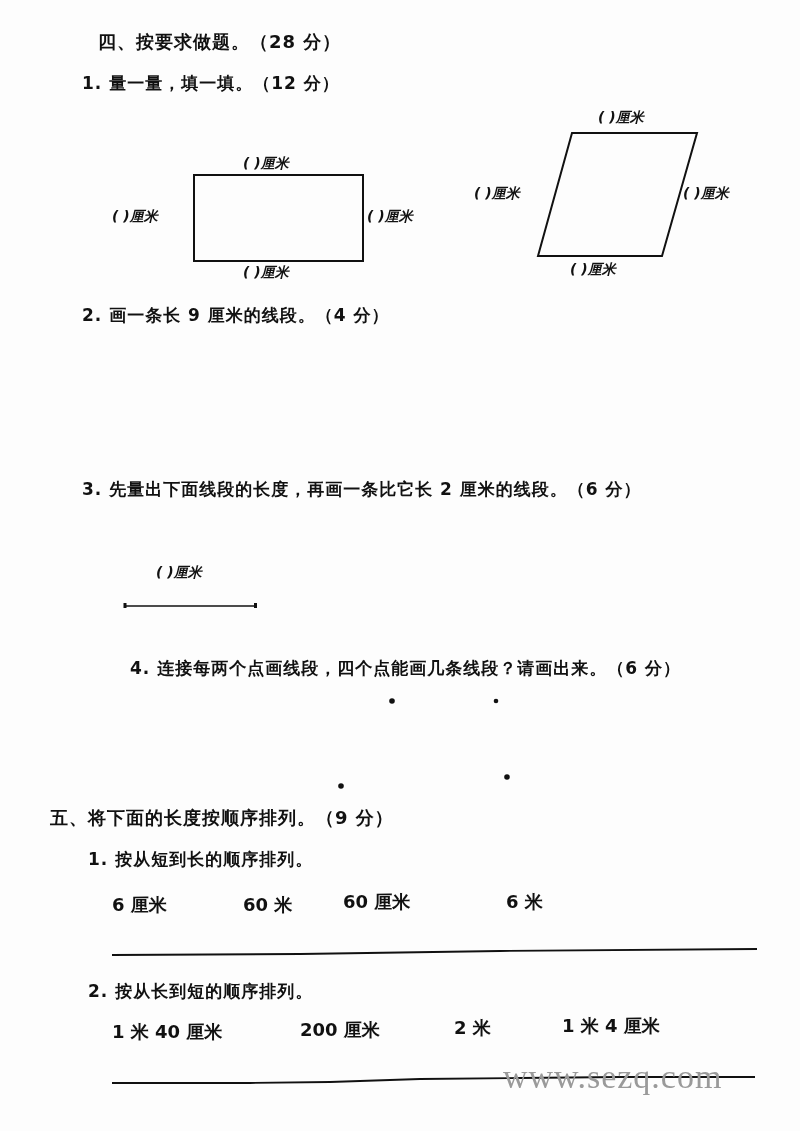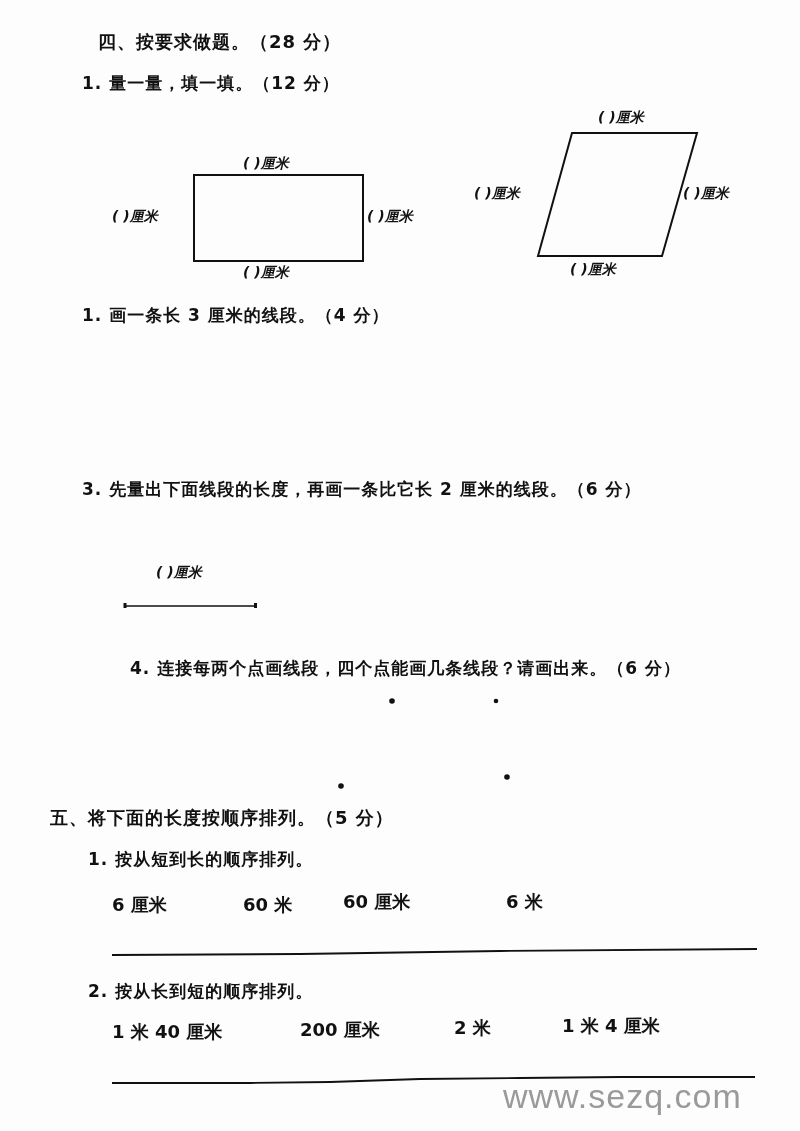--- a/index.html
+++ b/index.html
@@ -7,21 +7,21 @@
       width: 800px; height: 1131px; position: relative; overflow: hidden;
       background: #fdfdfd; color: #111;
       font-family: "DejaVu Sans", "Liberation Sans", sans-serif;
     }
     .abs { position: absolute; white-space: nowrap; }
     .h1 { font-size: 18px; font-weight: bold; letter-spacing: 1px; }
     .q  { font-size: 17px; font-weight: bold; letter-spacing: 1px; }
     .lbl { font-size: 14px; font-weight: bold; font-style: italic; }
     .val { font-size: 18px; font-weight: bold; }
     svg.shape { position: absolute; left: 0; top: 0; }
-    .watermark { font-family: Liberation Sans, sans-serif; font-size: 34px; color: #9a9a9a; letter-spacing: 1px; margin-top: 19px; }
+    .watermark { font-family: Liberation Serif, serif; font-size: 34px; color: #9a9a9a; letter-spacing: 1px; }
   </style>
 </head>
 <body>
 
 <div class="abs h1" style="left:50px; top:30px;margin-left:48px;">四、按要求做题。（28 分）</div>
 <div class="abs q" style="left:82px; top:72px;">1. 量一量，填一填。（12 分）</div>
 
 <div>
   <svg class="shape" width="800" height="1131">
     <rect x="194" y="175" width="169" height="86" fill="none" stroke="#111" stroke-width="2"></rect>
@@ -35,41 +35,41 @@
 <div>
   <svg class="shape" width="800" height="1131">
     <polygon points="572,133 697,133 662,256 538,256" fill="none" stroke="#111" stroke-width="2"></polygon>
   </svg>
   <div class="abs lbl" style="left:598px; top:109px;">(    )厘米</div>
   <div class="abs lbl" style="left:474px; top:185px;">(    )厘米</div>
   <div class="abs lbl" style="left:683px; top:185px;">(    )厘米</div>
   <div class="abs lbl" style="left:570px; top:261px;">(    )厘米</div>
 </div>
 
-<div class="abs q" style="left:82px; top:304px;">1. 画一条长 3 厘米的线段。（4 分）</div>
+<div class="abs q" style="left:82px; top:304px;">2. 画一条长 9 厘米的线段。（4 分）</div>
 <div class="abs" style="left:82px; top:335px; width:660px; height:130px;"></div>
 
 <div class="abs q" style="left:82px; top:478px;">3. 先量出下面线段的长度，再画一条比它长 2 厘米的线段。（6 分）</div>
 <div class="abs lbl" style="left:156px; top:564px;">(    )厘米</div>
 <svg class="shape" width="800" height="1131">
   <line x1="125" y1="606" x2="256" y2="606" stroke="#111" stroke-width="1.6"></line>
   <rect x="123.5" y="603" width="3" height="5" fill="#111"></rect>
   <rect x="254" y="603" width="3" height="5" fill="#111"></rect>
 </svg>
 <div class="abs" style="left:82px; top:615px; width:660px; height:40px;"></div>
 
 <div class="abs q" style="left:82px; top:657px;margin-left:48px;">4. 连接每两个点画线段，四个点能画几条线段？请画出来。（6 分）</div>
 <svg class="shape" width="800" height="1131">
   <circle cx="392" cy="701" r="2.8" fill="#111"></circle>
   <circle cx="496" cy="701" r="2.3" fill="#111"></circle>
   <circle cx="341" cy="786" r="2.8" fill="#111"></circle>
   <circle cx="507" cy="777" r="2.8" fill="#111"></circle>
 </svg>
 
-<div class="abs h1" style="left:50px; top:806px;">五、将下面的长度按顺序排列。（5 分）</div>
+<div class="abs h1" style="left:50px; top:806px;">五、将下面的长度按顺序排列。（9 分）</div>
 <div class="abs q" style="left:88px; top:848px;">1. 按从短到长的顺序排列。</div>
 
 <div class="abs val" style="left:112px; top:893px;">6 厘米</div>
 <div class="abs val" style="left:243px; top:893px;">60 米</div>
 <div class="abs val" style="left:343px; top:890px;">60 厘米</div>
 <div class="abs val" style="left:506px; top:890px;">6 米</div>
 
 <svg class="shape" width="800" height="1131">
   <path d="M112 955 L300 954 L500 951 L757 949" fill="none" stroke="#111" stroke-width="1.8"></path>
 </svg>

